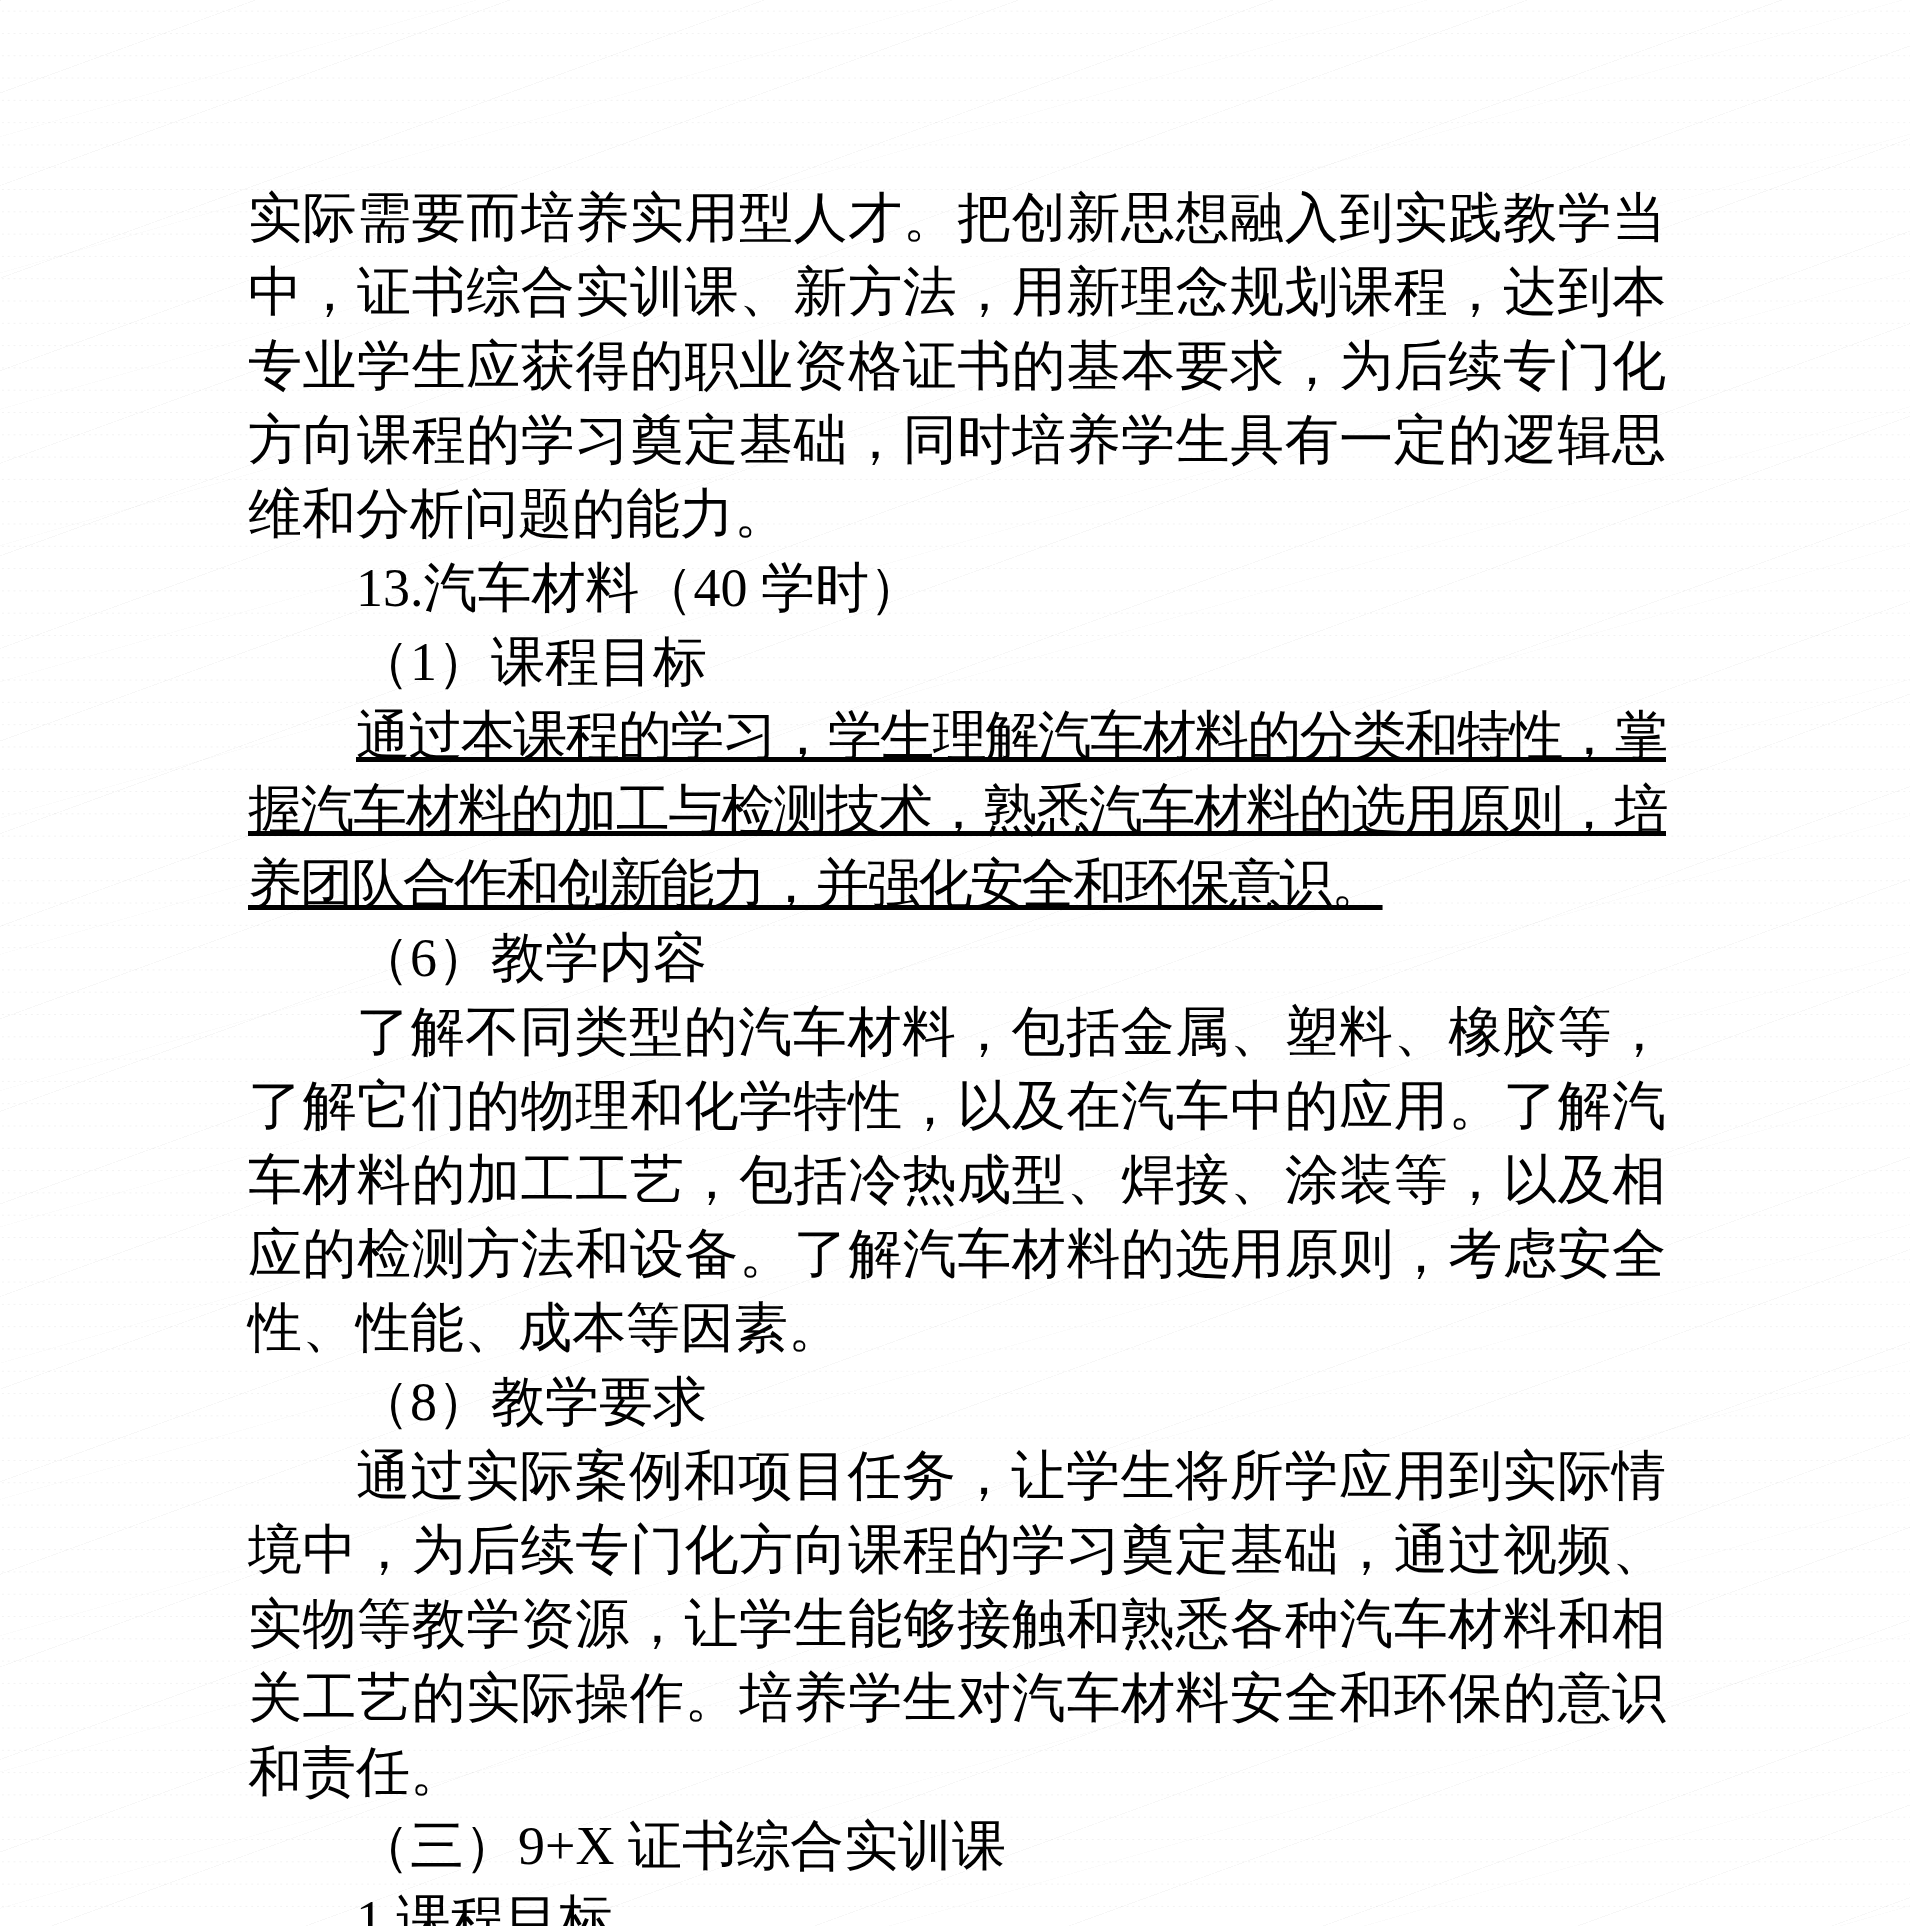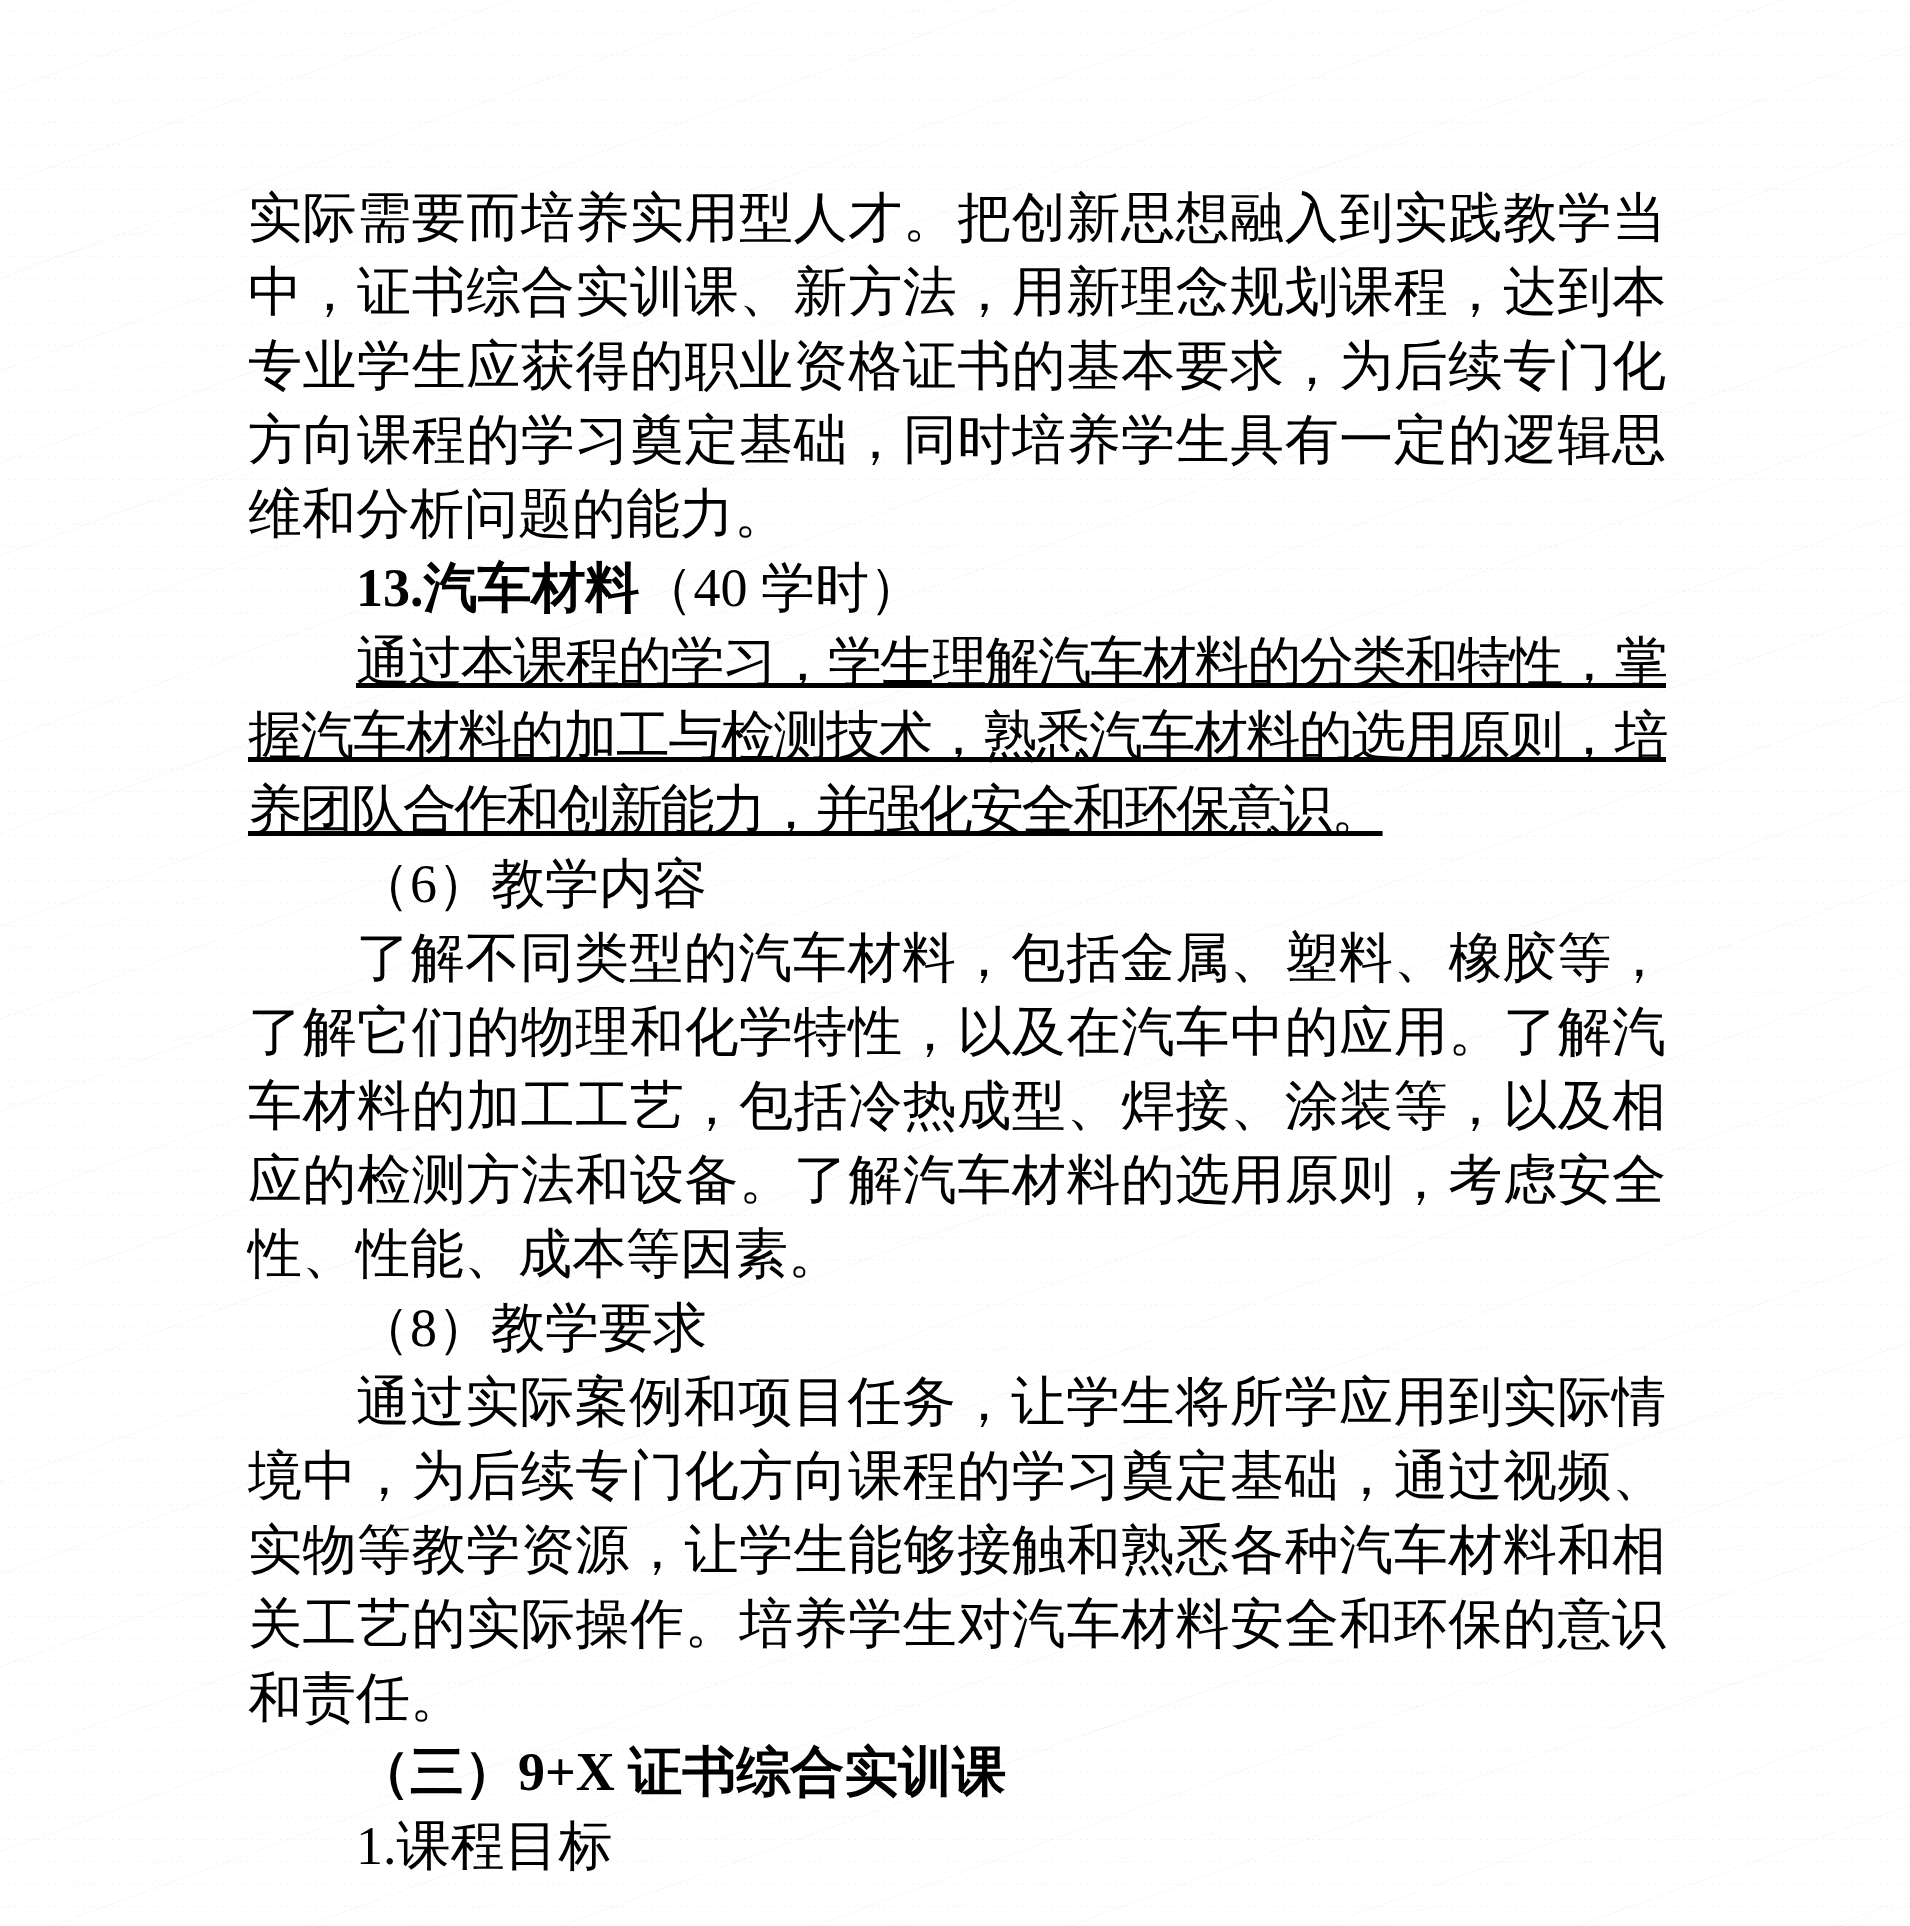--- a/index.html
+++ b/index.html
@@ -41,37 +41,38 @@
     font-size:54px;
     line-height:74px;
     color:#000000;
     text-align:justify;
     text-justify:inter-character;
     text-align-last:left;
   }
   .text-block p{margin:0;padding:0;}
   .ind{text-indent:2em;}
   .tight{letter-spacing:-0.045em;text-decoration:underline;}
-  .bold{font-weight:bold;}
+  .bold{font-weight:normal;}
 </style>
 </head>
 <body>
 
 <div class="page">
 
   <div class="wm-rows"></div>
   <div class="wm-diag"></div>
   <div class="wm-diag2"></div>
 
   <div class="text-block">
 
     <p>实际需要而培养实用型人才。把创新思想融入到实践教学当中，证书综合实训课、新方法，用新理念规划课程，达到本专业学生应获得的职业资格证书的基本要求，为后续专门化方向课程的学习奠定基础，同时培养学生具有一定的逻辑思维和分析问题的能力。</p>
 
     <p class="ind"><span class="bold">13.汽车材料</span><span>（40 学时）</span></p>
 
+    <p class="ind">（1）课程目标</p>
 
     <p class="ind tight">通过本课程的学习，学生理解汽车材料的分类和特性，掌握汽车材料的加工与检测技术，熟悉汽车材料的选用原则，培养团队合作和创新能力，并强化安全和环保意识。</p>
 
     <p class="ind">（6）教学内容</p>
 
     <p class="ind">了解不同类型的汽车材料，包括金属、塑料、橡胶等，了解它们的物理和化学特性，以及在汽车中的应用。了解汽车材料的加工工艺，包括冷热成型、焊接、涂装等，以及相应的检测方法和设备。了解汽车材料的选用原则，考虑安全性、性能、成本等因素。</p>
 
     <p class="ind">（8）教学要求</p>
 
     <p class="ind">通过实际案例和项目任务，让学生将所学应用到实际情境中，为后续专门化方向课程的学习奠定基础，通过视频、实物等教学资源，让学生能够接触和熟悉各种汽车材料和相关工艺的实际操作。培养学生对汽车材料安全和环保的意识和责任。</p>

